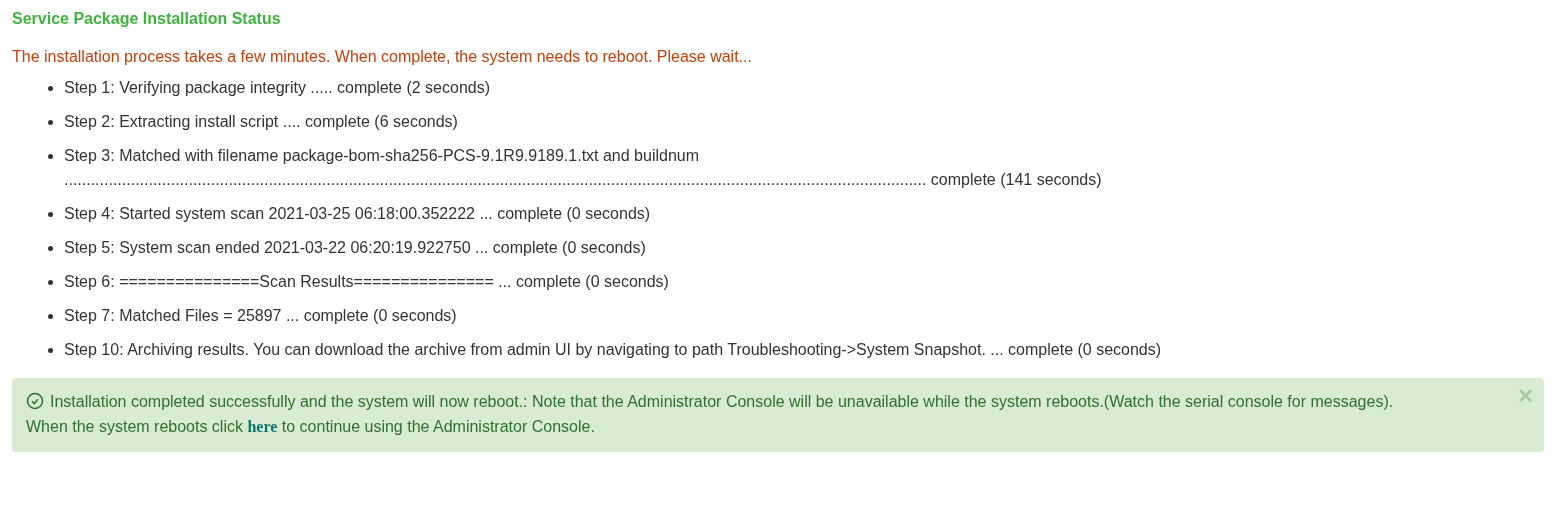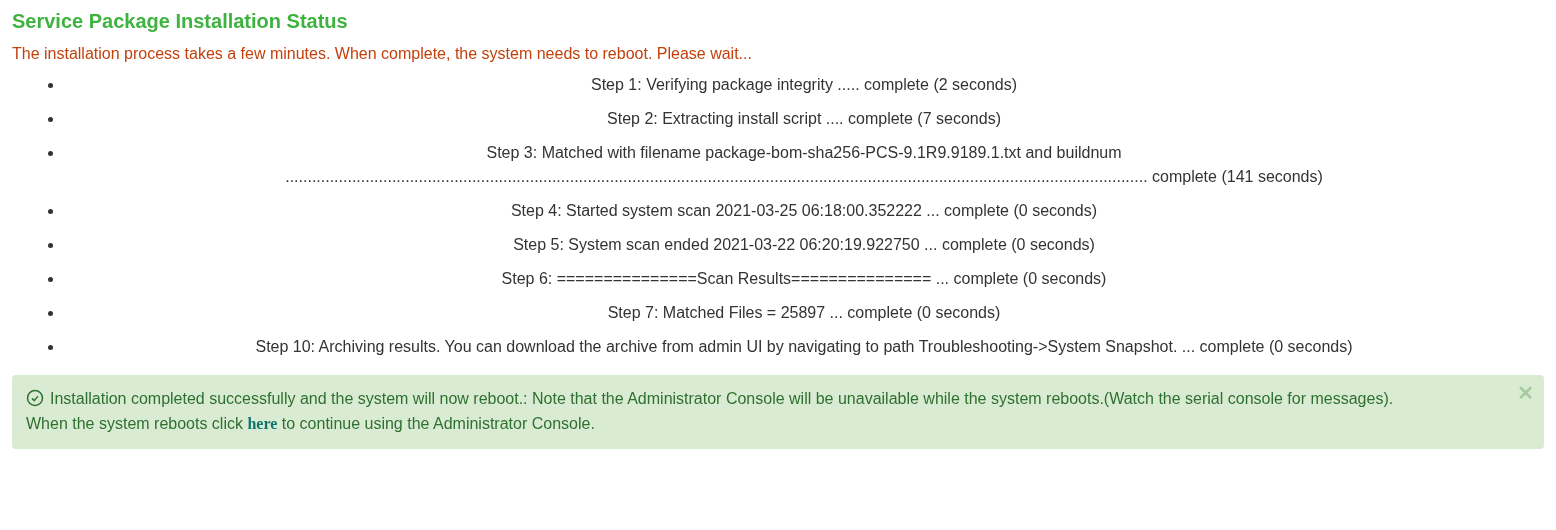--- a/index.html
+++ b/index.html
@@ -10,39 +10,38 @@
     body {
       font-family: -apple-system, BlinkMacSystemFont, "Segoe UI", Helvetica, Arial, sans-serif;
       font-size: 16px;
       color: #333;
       background: #fff;
       padding: 10px 12px;
     }
     .page-title {
       color: #3fb33f;
       font-weight: bold;
-      font-size: 20px;
-      margin-bottom: 12px;
+      font-size: 16px;
+      margin-bottom: 20px;
     }
     .intro-text {
       color: #c2410c;
       margin-bottom: 10px;
       font-size: 16px;
     }
     .steps-list {
       list-style-type: disc;
       padding-left: 52px;
       margin-bottom: 16px;
     }
     .steps-list li {
       margin-bottom: 10px;
       line-height: 1.5;
       color: #333;
       font-size: 16px;
-      text-align: center;
     }
     .highlight-box {
       border: 3px solid #e30613;
       padding: 4px 8px 4px 0;
       margin-left: -22px;
       width: 536px;
     }
     .highlight-box-inner {
       list-style-type: disc;
       padding-left: 22px;
@@ -98,21 +97,21 @@
   </style>
 </head>
 <body>
 
 <div class="page-title">Service Package Installation Status</div>
 
 <div class="intro-text">The installation process takes a few minutes. When complete, the system needs to reboot. Please wait...</div>
 
 <ul class="steps-list">
   <li>Step 1: Verifying package integrity ..... complete (2 seconds)</li>
-  <li>Step 2: Extracting install script .... complete (7 seconds)</li>
+  <li>Step 2: Extracting install script .... complete (6 seconds)</li>
   <li>Step 3: Matched with filename package-bom-sha256-PCS-9.1R9.9189.1.txt and buildnum .................................................................................................................................................................................................. complete (141 seconds)</li>
   <li>Step 4: Started system scan 2021-03-25 06:18:00.352222 ... complete (0 seconds)</li>
   <li>Step 5: System scan ended 2021-03-22 06:20:19.922750 ... complete (0 seconds)</li>
   <li>Step 6: ===============Scan Results=============== ... complete (0 seconds)</li>
   <li>Step 7: Matched Files = 25897 ... complete (0 seconds)</li>
   <li>Step 10: Archiving results. You can download the archive from admin UI by navigating to path Troubleshooting-&gt;System Snapshot. ... complete (0 seconds)</li>
 </ul>
 
 <div class="success-alert">
   <span class="close-icon">✕</span>

